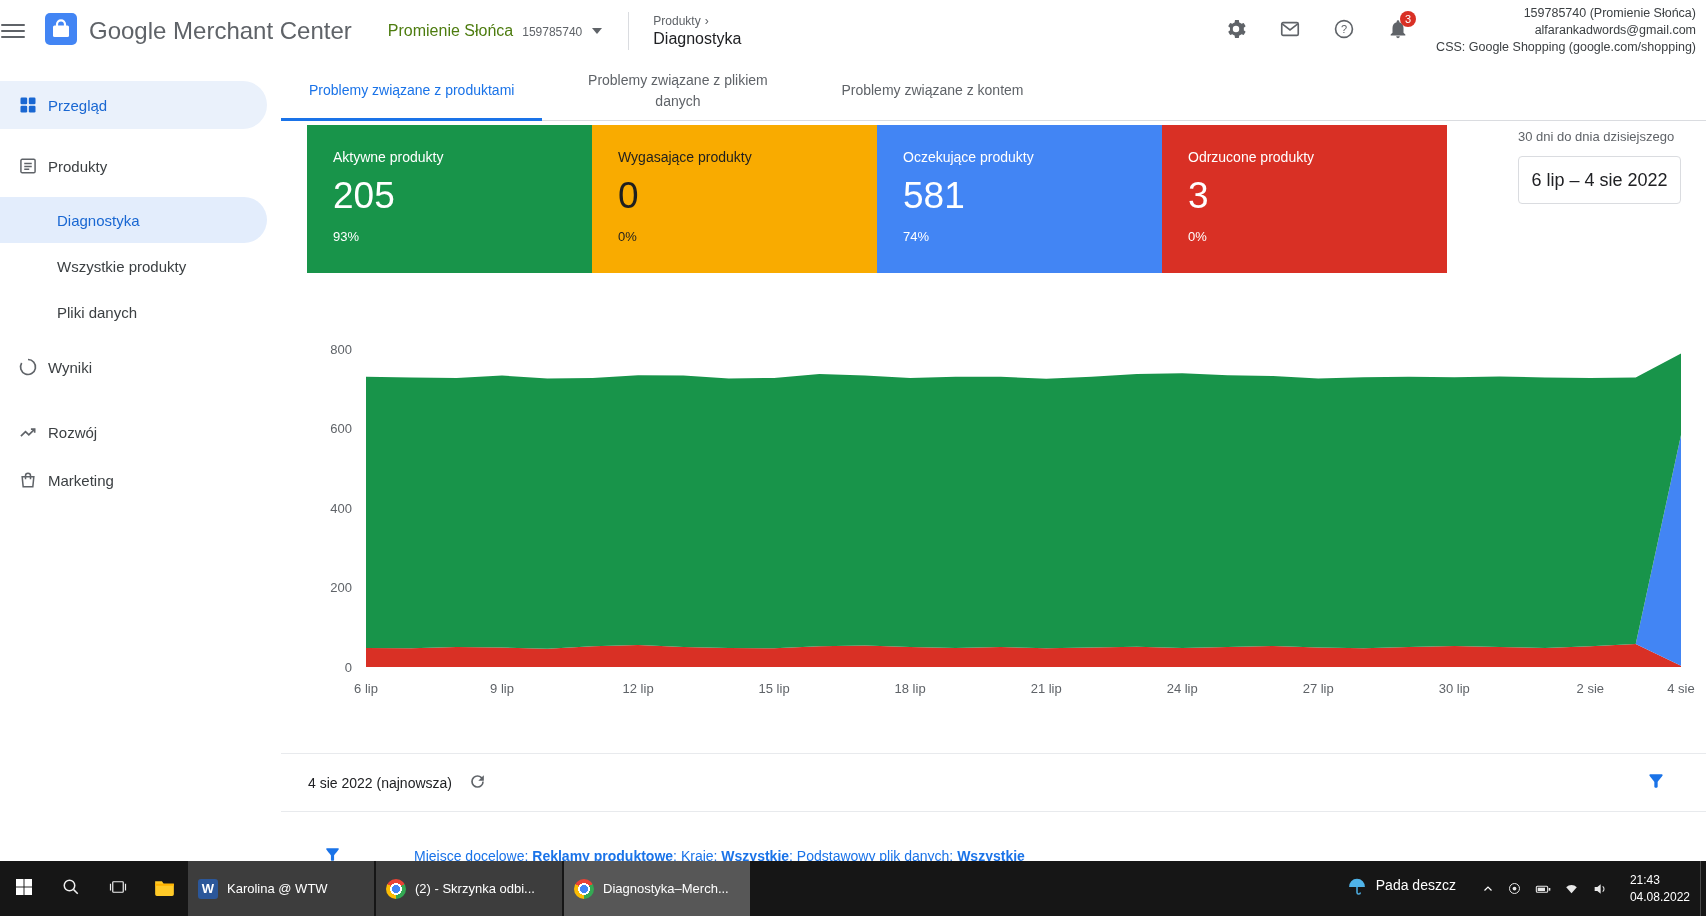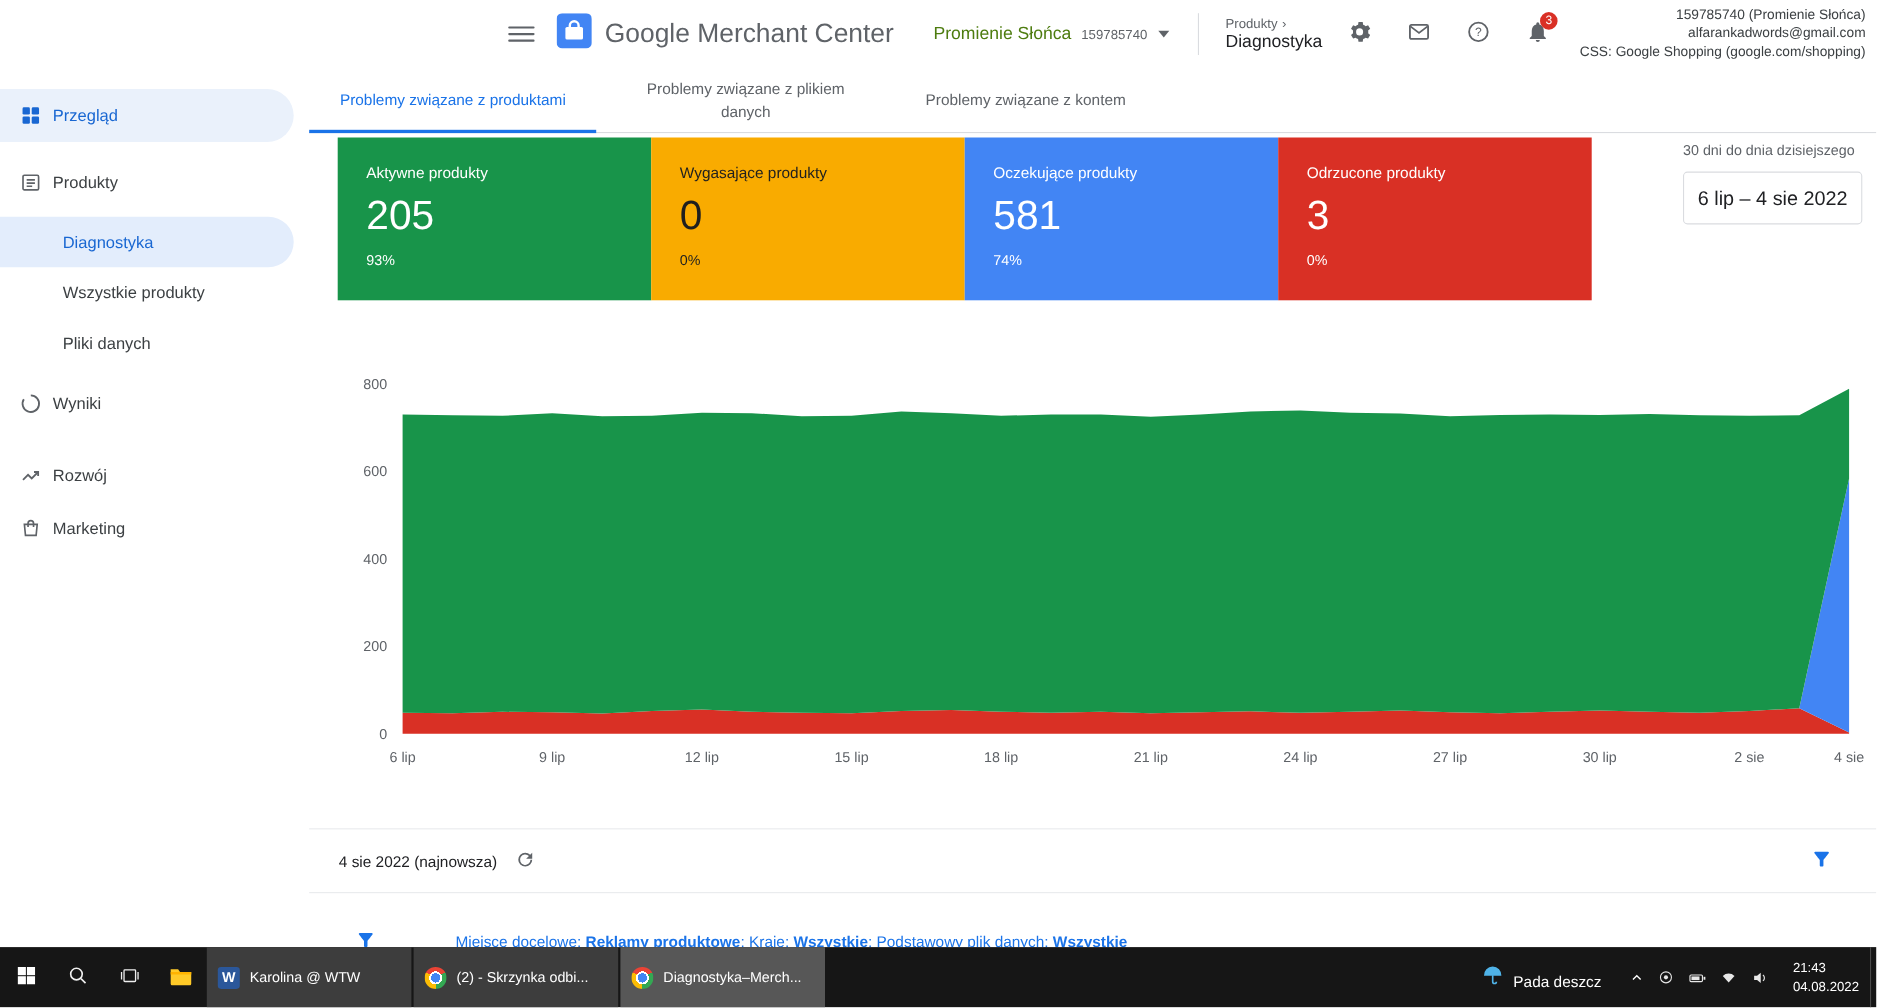--- a/index.html
+++ b/index.html
@@ -1,21 +1,21 @@
 <!DOCTYPE html>
 <html><head>
 <meta charset="utf-8">
 <style>
   * { margin:0; padding:0; box-sizing:border-box; }
   html,body { width:1706px; height:916px; overflow:hidden; }
   body { font-family:"Liberation Sans", sans-serif; background:#fff; color:#202124; }
   .screen { width:1706px; height:916px; display:flex; flex-direction:column; position:relative; overflow:hidden; background:#fff; }
 
   
-  header { flex:0 0 61px; display:flex; align-items:center; justify-content:flex-end; padding:0 10px 0 34px; background:#fff; }
+  header { flex:0 0 61px; display:flex; align-items:center; justify-content:space-between; padding:0 10px 0 1px; background:#fff; }
   .h-left { display:flex; align-items:center; }
   .hamburger { width:24px; height:24px; border:none; background:none; cursor:pointer; display:flex; flex-direction:column; justify-content:center; gap:4px; }
   .hamburger i { display:block; height:2px; background:#5f6368; border-radius:1px; }
   .logo { display:flex; align-items:center; gap:12px; margin-left:20px; }
   .logo-text { font-size:24px; color:#5f6368; white-space:nowrap; }
   .acct-switcher { display:flex; align-items:baseline; margin-left:36px; cursor:pointer; }
   .acct-name { font-size:16px; color:#4d7c0f; white-space:nowrap; }
   .acct-id { font-size:12px; color:#5f6368; margin-left:9px; }
   .caret { width:0; height:0; border-left:5px solid transparent; border-right:5px solid transparent; border-top:6px solid #5f6368; margin-left:10px; align-self:center; }
   .divider-v { width:1px; height:38px; background:#dadce0; margin:0 24px 0 26px; }
@@ -49,21 +49,21 @@
   .tab.wide .t { max-width:none; }
   .tab.active { color:#1a73e8; }
   .tab.active::after { content:""; position:absolute; left:0; right:0; bottom:-1px; height:3px; background:#1a73e8; }
 
   .cards-row { margin:4px 0 0 26px; display:flex; width:1140px; height:148px; }
   .card { flex:1; padding:24px 26px; cursor:pointer; }
   .card-label { font-size:14px; }
   .card-value { font-size:37px; margin-top:10px; }
   .card-pct { font-size:13px; margin-top:12px; }
 
-  .period { position:absolute; top:68px; right:0; width:176px; }
+  .period { position:absolute; top:68px; right:12px; width:176px; }
   .period-caption { font-size:13px; color:#5f6368; white-space:nowrap; overflow:hidden; }
   .period-box { margin-top:12px; width:163px; height:48px; border:1px solid #dadce0; border-radius:4px; display:flex; align-items:center; justify-content:center; font-size:18px; color:#202124; cursor:pointer; background:#fff; }
 
   .chart-block { margin:62px 0 0 20px; height:372px; }
   #chart-svg { overflow:visible; display:block; }
   #chart-svg text.tick { font-family:"Liberation Sans", sans-serif; font-size:13px; fill:#5f6368; }
 
   .hr { height:1px; background:#e8eaed; }
   .hr1 { margin-top:46px; }
   .status-row { height:57px; display:flex; align-items:center; padding:0 40px 0 27px; }
@@ -80,21 +80,21 @@
   .tb-sq { width:47px; border:none; background:none; cursor:pointer; display:flex; align-items:center; justify-content:center; }
   .tb-app { width:186px; border:none; cursor:pointer; display:flex; align-items:center; gap:9px; padding:0 10px; margin-right:2px; background:#3d3d3d; color:#fff; font-size:13px; }
   .tb-app.active { background:#575757; }
   .tb-label { white-space:nowrap; overflow:hidden; text-overflow:ellipsis; text-align:left; }
   .word-ico { width:20px; height:20px; flex:0 0 20px; background:#2b579a; color:#fff; border-radius:3px; font-size:13px; font-weight:bold; display:flex; align-items:center; justify-content:center; }
   .chrome-ico { width:20px; height:20px; flex:0 0 20px; border-radius:50%;
     background:
       radial-gradient(circle at center, #4285f4 0 30%, #ffffff 30% 42%, rgba(0,0,0,0) 42%),
       conic-gradient(from -60deg, #ea4335 0 120deg, #34a853 120deg 240deg, #fbbc05 240deg 360deg); }
   .tb-spacer { flex:1; }
-  .tb-weather { border:none; background:none; cursor:pointer; color:#fff; display:flex; align-items:flex-end; gap:9px; padding:16px 14px; font-size:14px; white-space:nowrap; }
+  .tb-weather { border:none; background:none; cursor:pointer; color:#fff; display:flex; align-items:flex-start; gap:9px; padding:16px 14px; font-size:14px; white-space:nowrap; }
   .tray { display:flex; align-items:center; gap:13px; padding:0 12px; }
   .tray .tr-ico { display:flex; align-items:center; cursor:pointer; }
   .tb-clock { border:none; background:none; cursor:pointer; color:#fff; font-size:12px; line-height:1.4; text-align:left; padding:0 10px; white-space:nowrap; }
   .show-desktop { width:6px; border-left:1px solid #4a4a4a; cursor:pointer; }
 </style>
 </head>
 <body>
 
 <div class="screen">
 

